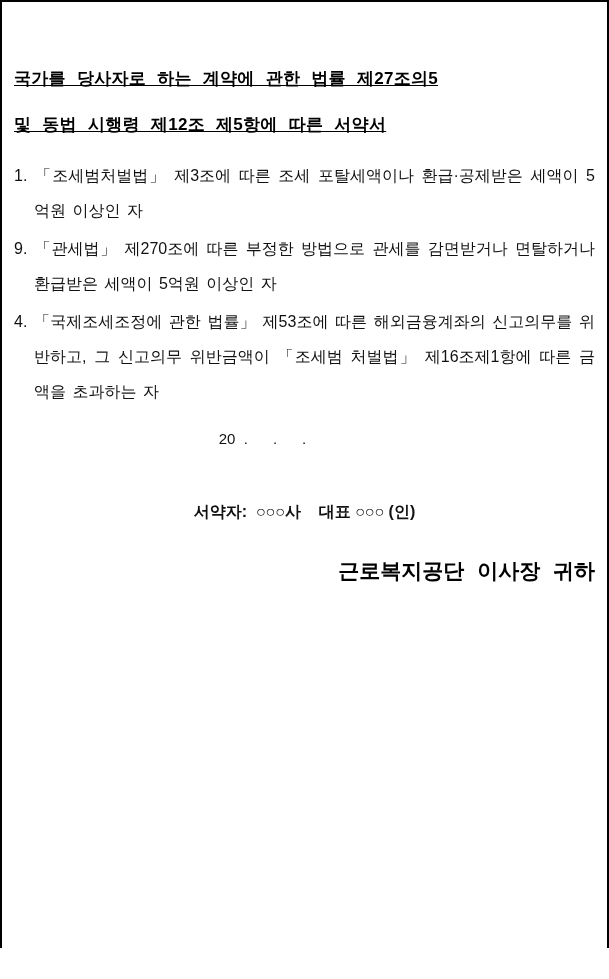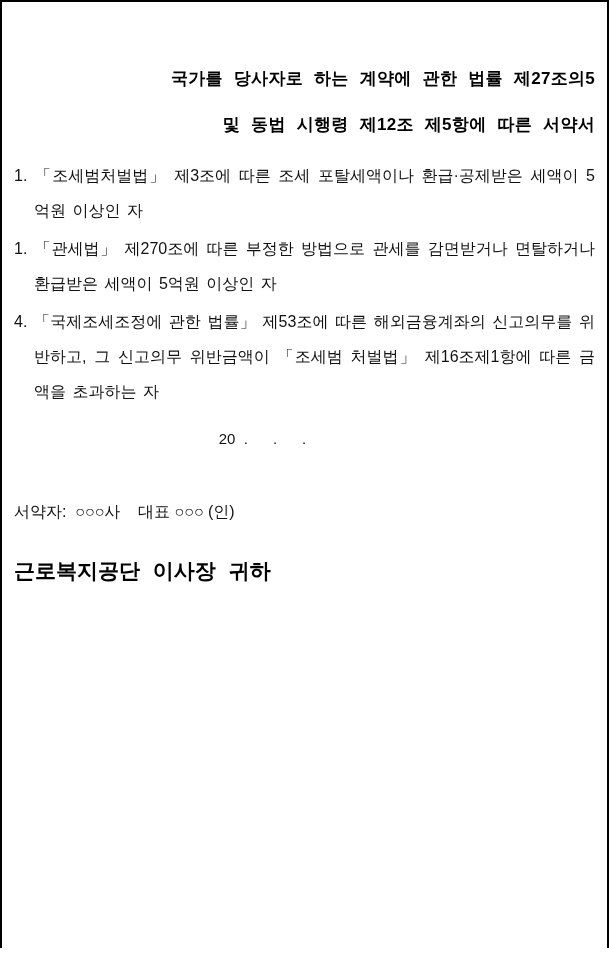--- a/index.html
+++ b/index.html
@@ -23,27 +23,28 @@
     box-sizing: border-box;
     width: 609px;
     height: 948px;
     border-top: 2px solid #000000;
     border-left: 2px solid #000000;
     border-right: 2px solid #000000;
     padding: 0 12px;
   }
   .title {
     margin: 54px 0 0 0;
-    text-align: right;
+    text-align: left;
     font-size: 17px;
     font-weight: bold;
     line-height: 46px;
     word-spacing: 6px;
     letter-spacing: 0.3px;
     color: #000000;
+    text-decoration: underline;
   }
   .title-line { display: block; }
   .intro {
     margin: 10px 1px 0 1px;
     font-size: 15px;
     line-height: 37px;
     text-align: justify;
     word-spacing: 3px;
     text-indent: 14px;
   }
@@ -60,28 +61,29 @@
   .date-line {
     margin: 12px 0 0 0;
     text-align: center;
     font-size: 15px;
     line-height: 35px;
     white-space: pre;
     transform: translateX(-42px);
   }
   .signature-line {
     margin: 38px 0 0 0;
-    text-align: left;
+    text-align: center;
     font-size: 16px;
     line-height: 35px;
     white-space: pre;
+    font-weight: bold;
   }
   .addressee {
     margin: 26px 0 0 0;
-    text-align: left;
+    text-align: right;
     font-size: 21px;
     font-weight: bold;
     line-height: 32px;
     word-spacing: 7px;
     color: #000000;
   }
 </style>
 </head>
 <body>
 
@@ -89,21 +91,21 @@
   <div class="doc-border">
 
     <h1 class="title">
       <span class="title-line">국가를 당사자로 하는 계약에 관한 법률 제27조의5</span>
       <span class="title-line">및 동법 시행령 제12조 제5항에 따른 서약서</span>
     </h1>
 
 
     <div class="items">
       <p class="item">1. 「조세범처벌법」 제3조에 따른 조세 포탈세액이나 환급·공제받은 세액이 5억원 이상인 자</p>
-      <p class="item">1. 「관세법」 제270조에 따른 부정한 방법으로 관세를 감면받거나 면탈하거나 환급받은 세액이 5억원 이상인 자</p>
+      <p class="item">9. 「관세법」 제270조에 따른 부정한 방법으로 관세를 감면받거나 면탈하거나 환급받은 세액이 5억원 이상인 자</p>
       <p class="item">4. 「국제조세조정에 관한 법률」 제53조에 따른 해외금융계좌의 신고의무를 위반하고, 그 신고의무 위반금액이 「조세범 처벌법」 제16조제1항에 따른 금액을 초과하는 자</p>
     </div>
 
     <p class="date-line">20  .      .      .</p>
 
     <p class="signature-line">서약자:  ○○○사    대표 ○○○ (인)</p>
 
     <p class="addressee">근로복지공단 이사장 귀하</p>
 
   </div>

